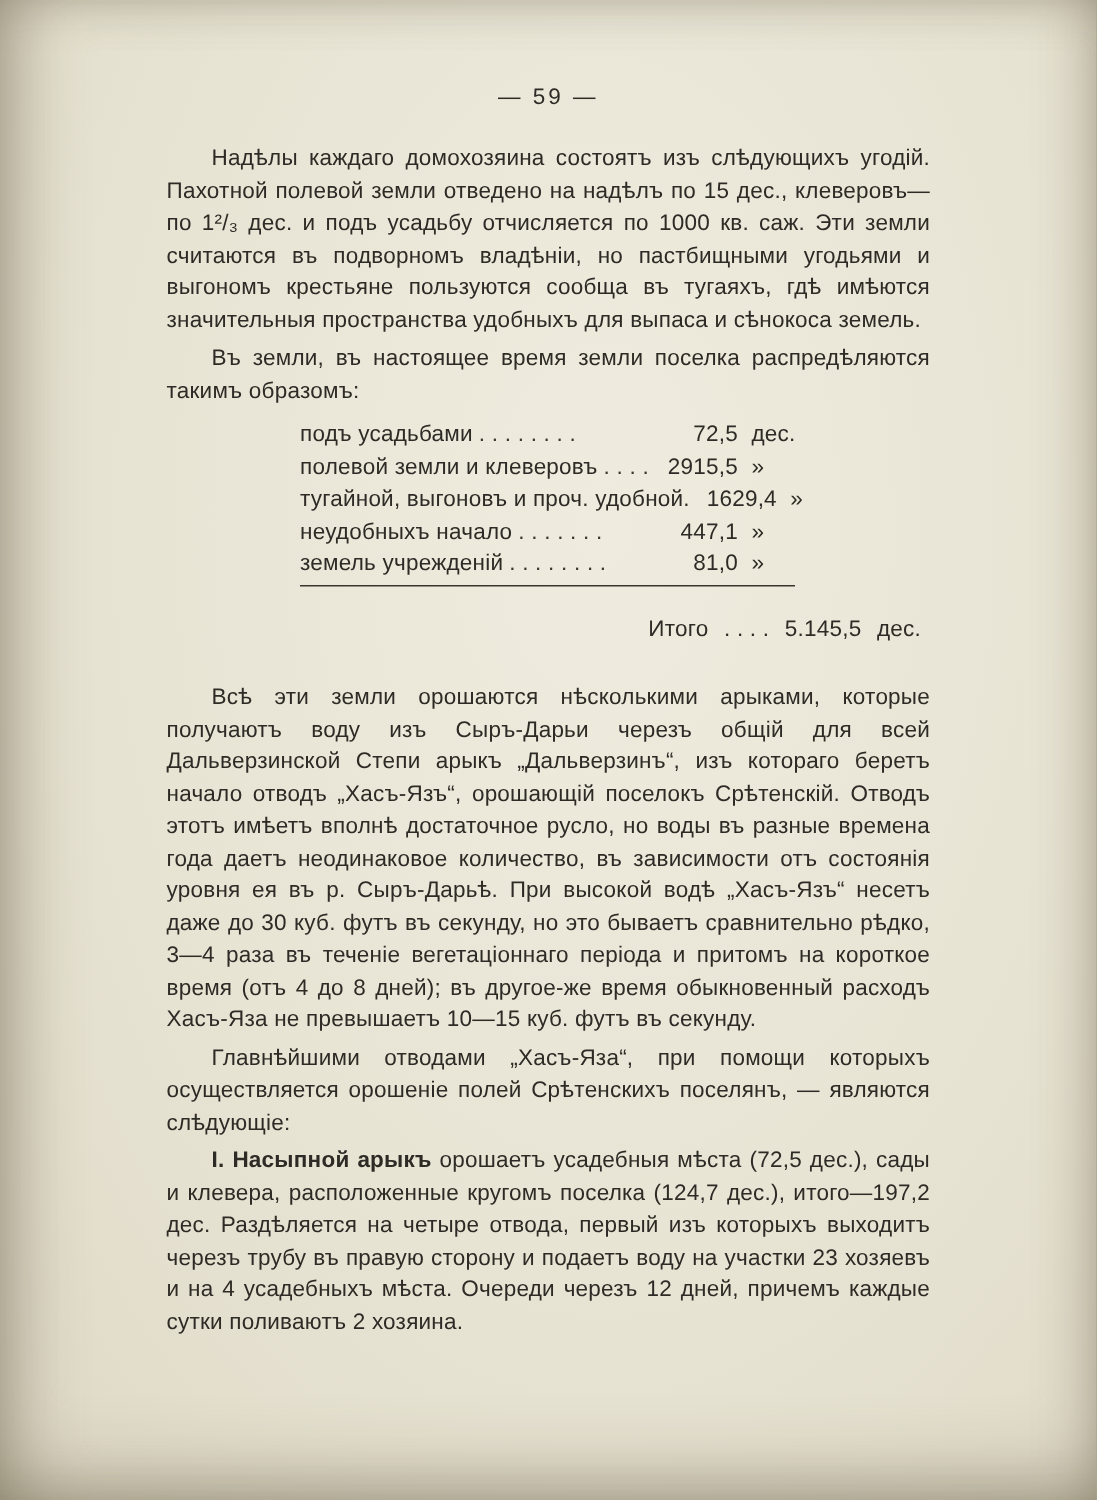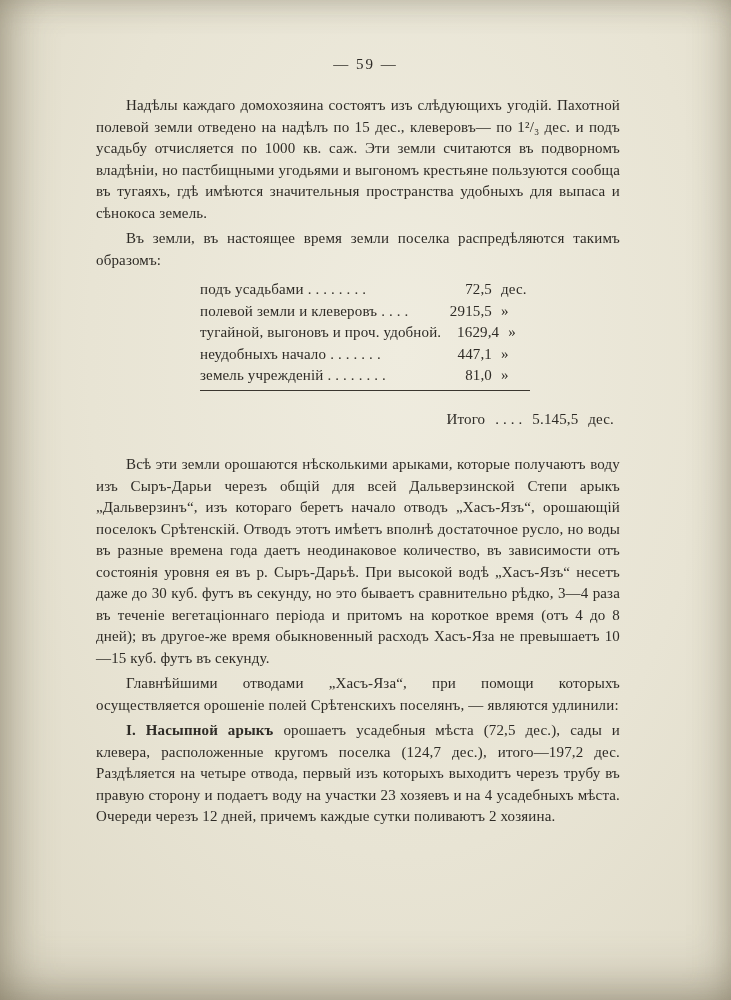--- a/index.html
+++ b/index.html
@@ -13,39 +13,39 @@
     height: 1000px;
     margin: 0 auto;
     background:
       radial-gradient(ellipse at 55% 35%, #efecdf 0%, #e8e4d4 55%, #ded9c6 100%);
     box-shadow:
       inset 28px 0 48px -20px rgba(104, 95, 72, 0.45),
       inset -22px 0 40px -22px rgba(104, 95, 72, 0.35),
       inset 0 -30px 55px -22px rgba(104, 95, 72, 0.48),
       inset 0 20px 34px -20px rgba(104, 95, 72, 0.22);
     overflow: hidden;
-    font-family: Liberation Serif, serif;
+    font-family: Liberation Sans, sans-serif;
     color: #2e2b26;
   }
   .pageno {
     margin-top: 56px;
     text-align: center;
     font-size: 15px;
     letter-spacing: 2px;
   }
   .content {
     margin: 22px 111px 0 95px;
     width: 525px;
     font-size: 15px;
     line-height: 21.5px;
     text-align: justify;
     letter-spacing: 0.15px;
   }
   .para {
-    margin: 0 0 4px 1px;
+    margin: 0 0 4px 16px;
     text-indent: 30px;
   }
   .land-table {
     margin: 8px 0 2px 105px;
     width: 335px;
     text-align: left;
   }
   .trow {
     display: flex;
     align-items: center;
@@ -140,19 +140,19 @@
     <div class="total-row">
       <span>Итого</span>
       <span>. . . .</span>
       <span>5.145,5</span>
       <span>дес.</span>
     </div>
 
     <p class="para">Всѣ эти земли орошаются нѣсколькими арыками, которые получаютъ воду изъ Сыръ-Дарьи черезъ общій для всей Дальверзинской Степи арыкъ „Дальверзинъ“, изъ котораго беретъ начало отводъ „Хасъ-Язъ“, орошающій поселокъ Срѣтенскій. Отводъ этотъ имѣетъ вполнѣ достаточное русло, но воды въ разные времена года даетъ неодинаковое количество, въ зависимости отъ состоянія уровня ея въ р. Сыръ-Дарьѣ. При высокой водѣ „Хасъ-Язъ“ несетъ даже до 30 куб. футъ въ секунду, но это бываетъ сравнительно рѣдко, 3—4 раза въ теченіе вегетаціоннаго періода и притомъ на короткое время (отъ 4 до 8 дней); въ другое-же время обыкновенный расходъ Хасъ-Яза не превышаетъ 10—15 куб. футъ въ секунду.</p>
 
 
-    <p class="para">Главнѣйшими отводами „Хасъ-Яза“, при помощи которыхъ осуществляется орошеніе полей Срѣтенскихъ поселянъ, — являются удлинили:</p>
+    <p class="para">Главнѣйшими отводами „Хасъ-Яза“, при помощи которыхъ осуществляется орошеніе полей Срѣтенскихъ поселянъ, — являются слѣдующіе:</p>
 
     <p class="para"><b>I. Насыпной арыкъ</b><span> орошаетъ усадебныя мѣста (72,5 дес.), сады и клевера, расположенные кругомъ поселка (124,7 дес.), итого—197,2 дес. Раздѣляется на четыре отвода, первый изъ которыхъ выходитъ черезъ трубу въ правую сторону и подаетъ воду на участки 23 хозяевъ и на 4 усадебныхъ мѣста. Очереди черезъ 12 дней, причемъ каждые сутки поливаютъ 2 хозяина.</span></p>
 
   </div>
 
 </div>
 
 </body></html>

